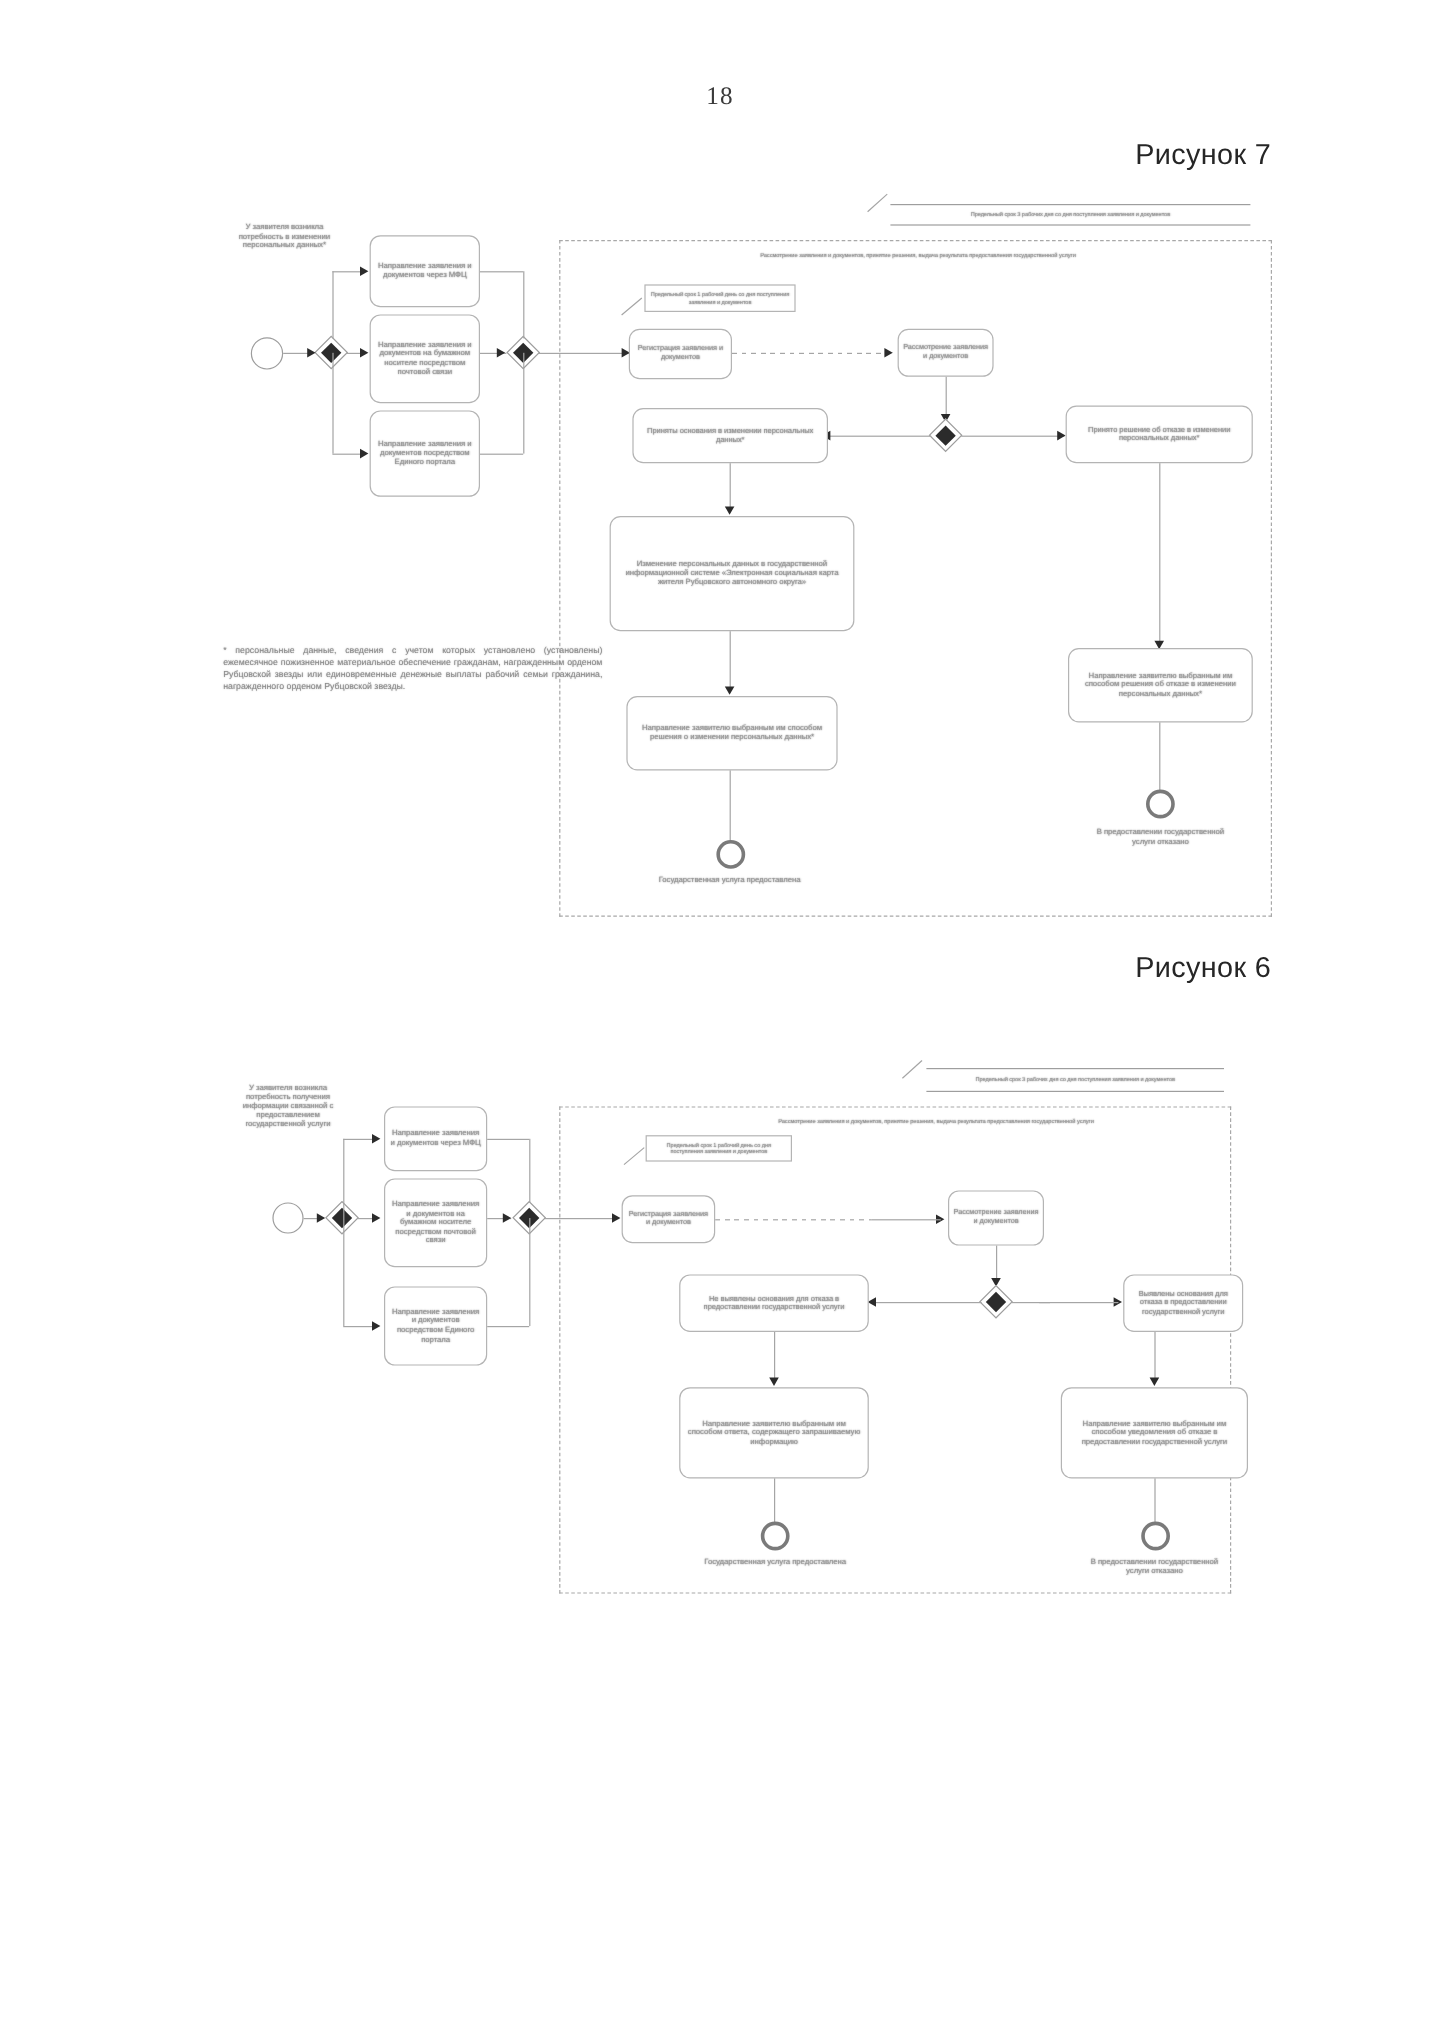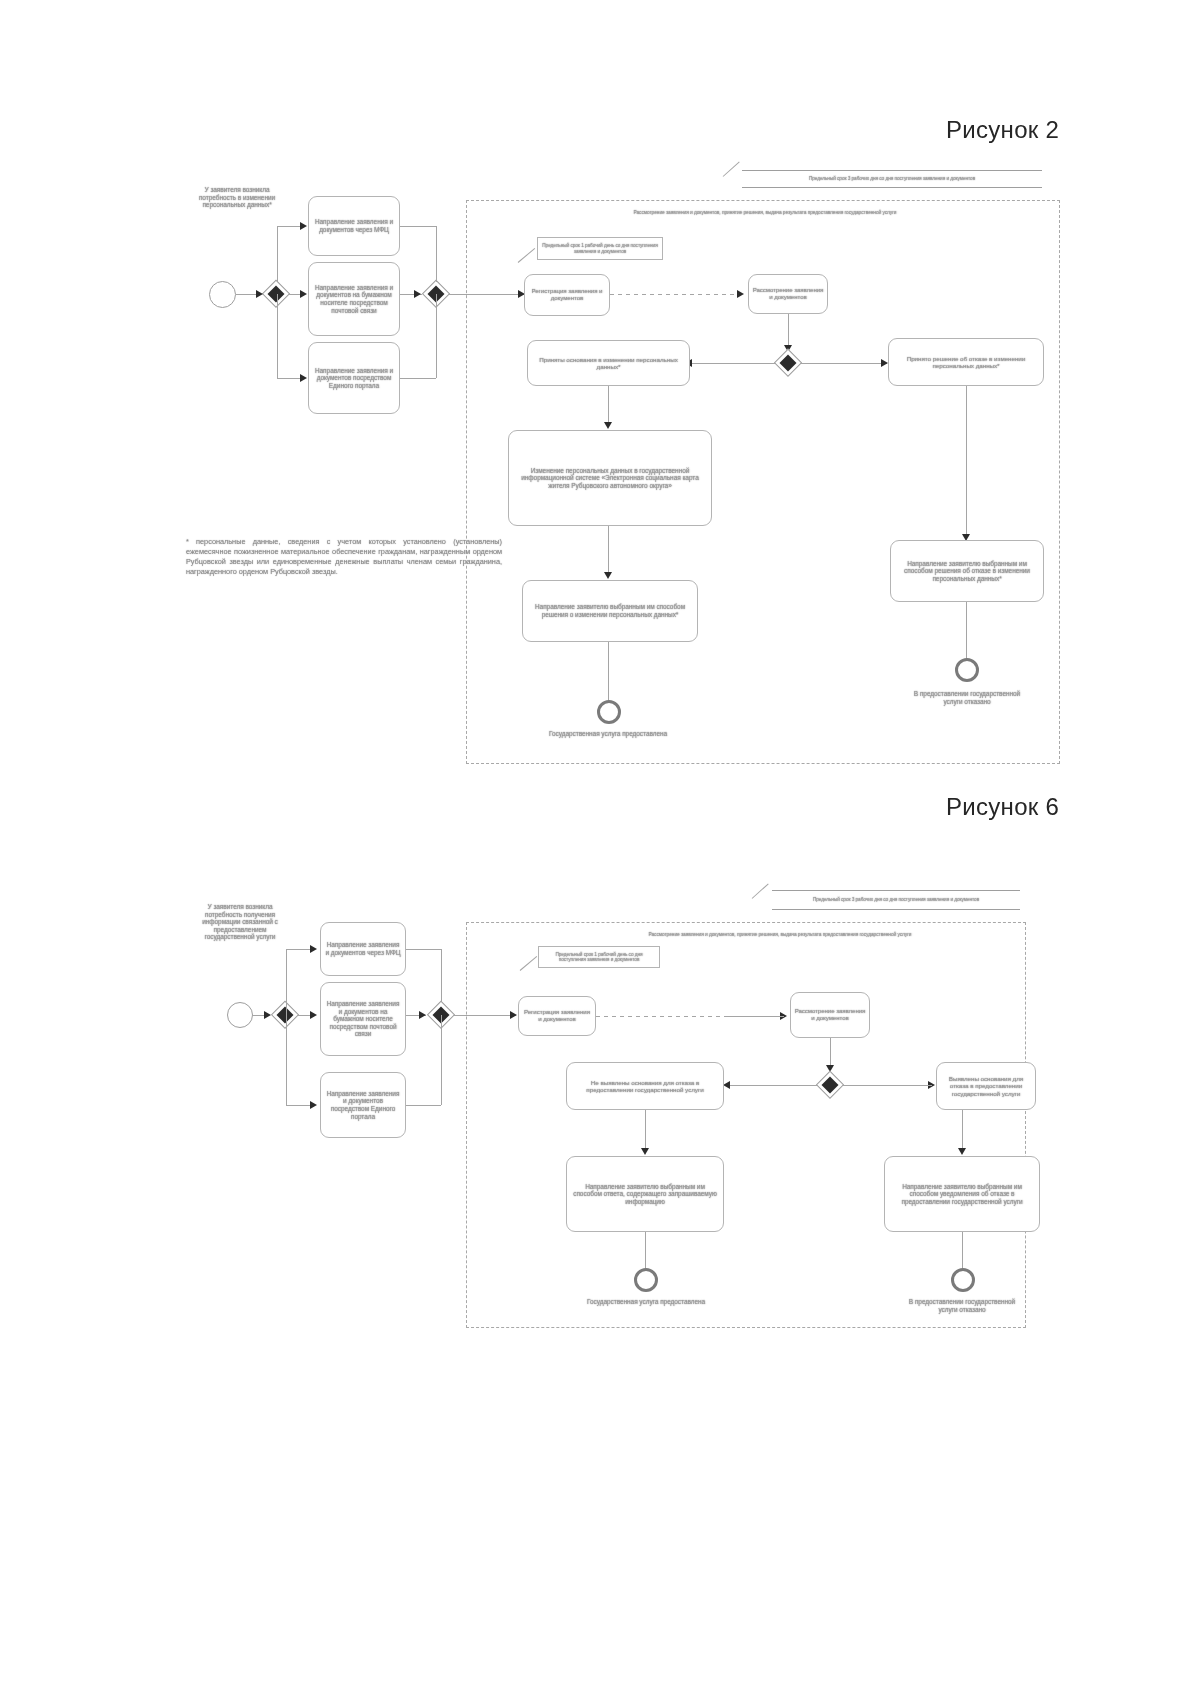--- a/index.html
+++ b/index.html
@@ -55,22 +55,23 @@
   .footnote{position:absolute;text-align:justify;line-height:1.35;color:#8f8f8f;
     text-shadow:0 0 1.1px rgba(140,140,140,.9);}
   .hdrbar{position:absolute;border-top:1px solid #9e9e9e;border-bottom:1px solid #9e9e9e;
     background:#fff;box-sizing:border-box;display:flex;align-items:center;justify-content:center;}
 </style>
 </head>
 <body>
 
 <div class="page">
 
-
-  <div class="fig-caption" style="left:946px;top:116px;">Рисунок 2</div>
+  <div class="page-number">18</div>
+
+  <div class="fig-caption" style="left:946px;top:116px;">Рисунок 7</div>
 
   <div class="hdrbar" style="left:742px;top:170px;width:300px;height:18px;">
     <div class="t" style="position:static;font-size:4.6px;white-space:nowrap;">Предельный срок 3 рабочих дня со дня поступления заявления и документов</div>
   </div>
   <div class="ln" style="left:723px;top:176px;width:22px;height:1px;transform:rotate(-42deg);transform-origin:left center;"></div>
 
   <div class="pool" style="left:466px;top:200px;width:594px;height:564px;"></div>
   <div class="t" style="left:560px;top:210px;width:410px;font-size:4.7px;">Рассмотрение заявления и документов, принятие решения, выдача результата предоставления государственной услуги</div>
 
   <div class="t" style="left:196px;top:186px;width:82px;font-size:6.4px;">У заявителя возникла потребность в изменении персональных данных*</div>
@@ -173,21 +174,21 @@
   <div class="ln v" style="left:966px;top:386px;height:152px;"></div>
   <div class="ar d" style="left:962px;top:534px;"></div>
   <div class="act" style="left:890px;top:540px;width:154px;height:62px;">
     <div class="t" style="position:static;width:146px;font-size:6.4px;">Направление заявителю выбранным им способом решения об отказе в изменении персональных данных*</div>
   </div>
 
   <div class="ln v" style="left:966px;top:602px;height:58px;"></div>
   <div class="ev end" style="left:955px;top:658px;width:24px;height:24px;"></div>
   <div class="t" style="left:908px;top:690px;width:118px;font-size:6.4px;">В предоставлении государственной услуги отказано</div>
 
-  <div class="footnote" style="left:186px;top:537px;width:316px;font-size:7.3px;">* персональные данные, сведения с учетом которых установлено (установлены) ежемесячное пожизненное материальное обеспечение гражданам, награжденным орденом Рубцовской звезды или единовременные денежные выплаты членам семьи гражданина, награжденного орденом Рубцовской звезды.</div>
+  <div class="footnote" style="left:186px;top:537px;width:316px;font-size:7.3px;">* персональные данные, сведения с учетом которых установлено (установлены) ежемесячное пожизненное материальное обеспечение гражданам, награжденным орденом Рубцовской звезды или единовременные денежные выплаты рабочий семьи гражданина, награжденного орденом Рубцовской звезды.</div>
 
   <div class="fig-caption" style="left:946px;top:793px;">Рисунок 6</div>
 
   <div class="hdrbar" style="left:772px;top:890px;width:248px;height:20px;">
     <div class="t" style="position:static;width:242px;font-size:4.6px;">Предельный срок 3 рабочих дня со дня поступления заявления и документов</div>
   </div>
   <div class="ln" style="left:752px;top:898px;width:22px;height:1px;transform:rotate(-42deg);transform-origin:left center;"></div>
 
   <div class="pool" style="left:466px;top:922px;width:560px;height:406px;"></div>
   <div class="t" style="left:590px;top:932px;width:380px;font-size:4.7px;">Рассмотрение заявления и документов, принятие решения, выдача результата предоставления государственной услуги</div>

